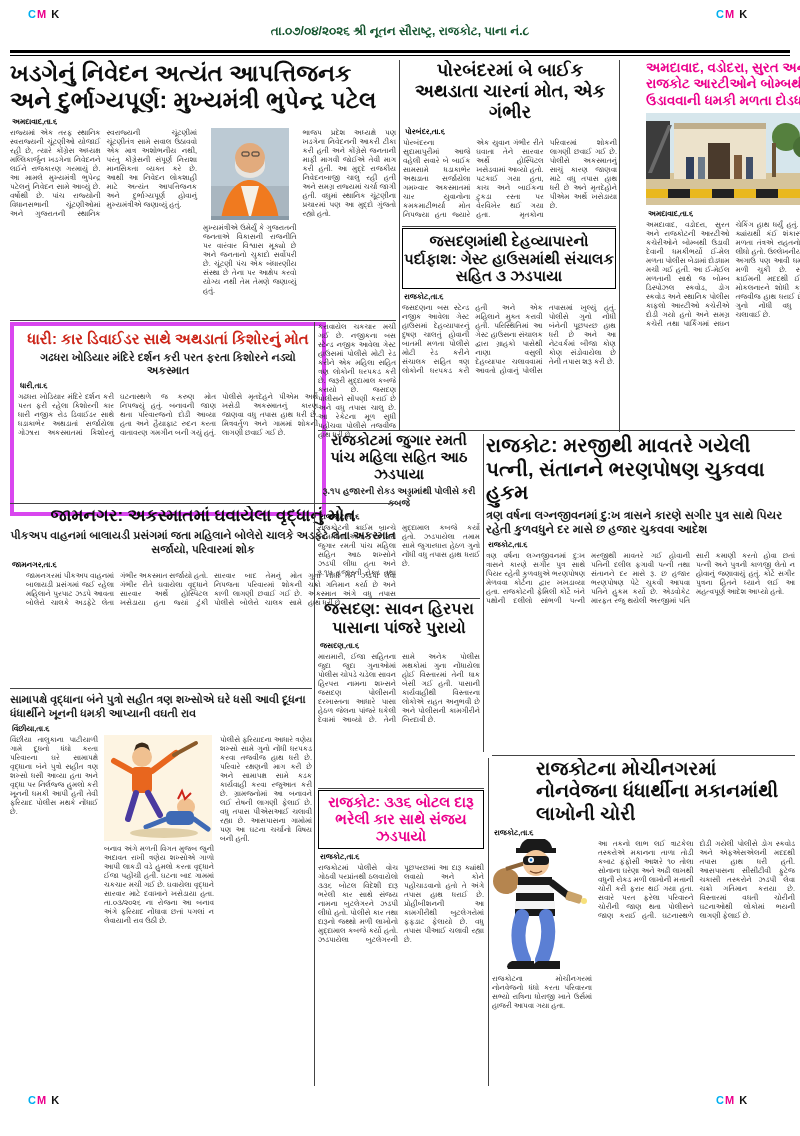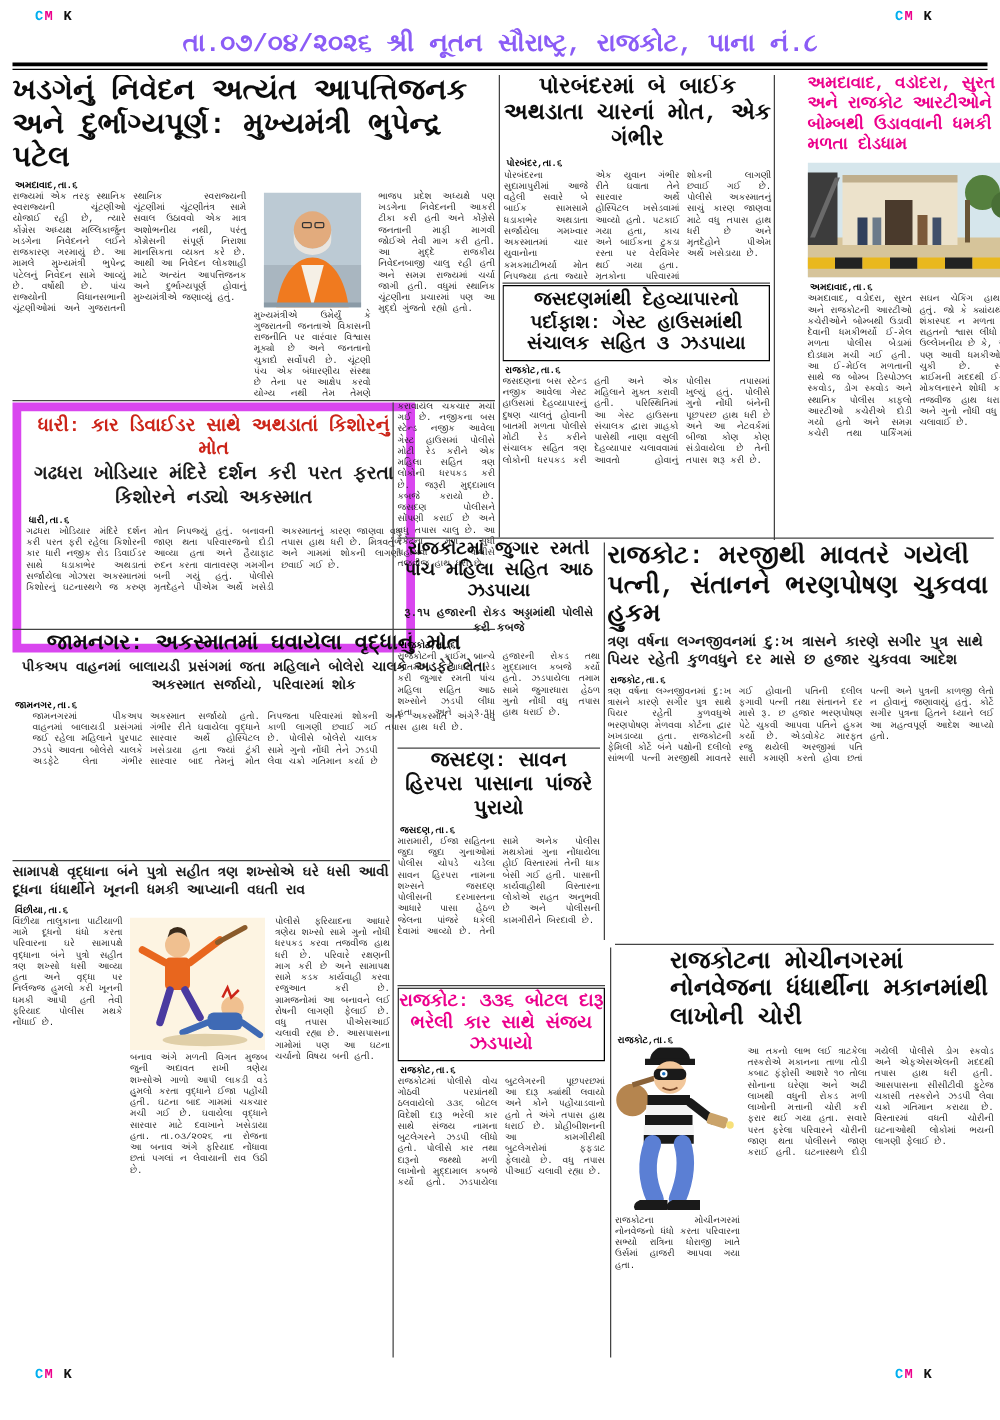--- a/index.html
+++ b/index.html
@@ -1,37 +1,37 @@
 <!DOCTYPE html>
 <html><head>
 <meta charset="utf-8">
 <style>
   html,body{margin:0;padding:0;background:#ffffff;}
   #page{position:relative;width:800px;height:1136px;background:#ffffff;overflow:hidden;
-        font-family:Liberation Mono, monospace;color:#111;}
+        font-family:Liberation Sans, sans-serif;color:#111;}
   .regmark{position:absolute;font-size:11px;font-weight:bold;letter-spacing:1px;}
   .regmark .c{color:#00aeef;} .regmark .m{color:#ec008c;} .regmark .k{color:#111;}
   #masthead{position:absolute;left:0;top:24px;width:100%;text-align:center;
-            font-size:20px;font-weight:bold;color:#8b5cf6;}
+            font-size:12px;font-weight:bold;color:#14532d;}
   .rule-thick{position:absolute;left:10px;width:780px;top:50px;border-top:3px solid #000;}
   .rule-thin{position:absolute;left:10px;width:780px;top:55px;border-top:1px solid #000;}
   .art{position:absolute;overflow:hidden;}
   .hl{font-weight:bold;line-height:1.18;color:#0d0d0d;}
   .hl.center{text-align:center;}
   .hl.red{color:#cc2418;}
   .hl.magenta{color:#ec008c;}
   .sub{font-weight:bold;color:#1a1a1a;line-height:1.25;margin-top:3px;}
   .sub.center{text-align:center;}
   .dateline{font-size:7.5px;font-weight:bold;margin:3px 0 1px 2px;color:#000;}
   .body{font-size:7.3px;line-height:9px;text-align:justify;color:#1c1c1c;
         -webkit-hyphens:auto;hyphens:auto;}
   .cols2{column-count:2;column-gap:6px;}
   .cols3{column-count:3;column-gap:6px;}
   .cols4{column-count:4;column-gap:6px;margin-left:16px;}
-  .boxed{border:7px solid #d946ef;}
+  .boxed{border:4px solid #d946ef;}
   .hlbox{border:1px solid #000;padding:3px 0;}
   .vline{position:absolute;width:0;border-left:1px solid #444;}
   .hline{position:absolute;height:0;border-top:1px solid #444;}
   .flexrow{display:flex;gap:6px;}
   .photo{display:block;}
   svg{display:block;}
 </style>
 </head>
 <body>
 
@@ -108,21 +108,21 @@
   </div>
 
   <div class="art" style="left:402px;top:228px;width:214px;height:200px;">
     <div class="hlbox hl center" style="font-size:15px;">જસદણમાંથી દેહવ્યાપારનો પર્દાફાશ: ગેસ્ટ હાઉસમાંથી સંચાલક સહિત ૩ ઝડપાયા</div>
     <div class="dateline">રાજકોટ,તા.૬</div>
     <div class="body cols3" style="height:138px;">જસદણના બસ સ્ટેન્ડ નજીક આવેલા ગેસ્ટ હાઉસમાં દેહવ્યાપારનું દુષણ ચાલતું હોવાની બાતમી મળતા પોલીસે મોટી રેડ કરીને સંચાલક સહિત ત્રણ લોકોની ધરપકડ કરી હતી અને એક મહિલાને મુક્ત કરાવી હતી. પરિસ્થિતિમાં આ ગેસ્ટ હાઉસના સંચાલક દ્વારા ગ્રાહકો પાસેથી નાણા વસુલી દેહવ્યાપાર ચલાવવામાં આવતો હોવાનું પોલીસ તપાસમાં ખુલ્યું હતું. પોલીસે ગુનો નોંધી બંનેની પૂછપરછ હાથ ધરી છે અને આ નેટવર્કમાં બીજા કોણ કોણ સંડોવાયેલા છે તેની તપાસ શરૂ કરી છે.</div>
   </div>
 
   <div class="art boxed" style="left:10px;top:322px;width:300px;height:178px;padding:4px;">
     <div class="hl red center" style="font-size:15px;">ધારી: કાર ડિવાઈડર સાથે અથડાતાં કિશોરનું મોત</div>
-    <div class="sub center" style="font-size:15px;">ગઢધરા ખોડિયાર મંદિરે દર્શન કરી પરત ફરતા કિશોરને નડ્યો અકસ્માત</div>
+    <div class="sub center" style="font-size:11px;">ગઢધરા ખોડિયાર મંદિરે દર્શન કરી પરત ફરતા કિશોરને નડ્યો અકસ્માત</div>
     <div class="dateline">ધારી,તા.૬</div>
     <div class="body cols3" style="height:116px;">ગઢધરા ખોડિયાર મંદિરે દર્શન કરી પરત ફરી રહેલા કિશોરની કાર ધારી નજીક રોડ ડિવાઈડર સાથે ધડાકાભેર અથડાતાં સર્જાયેલા ગોઝારા અકસ્માતમાં કિશોરનું ઘટનાસ્થળે જ કરુણ મોત નિપજ્યું હતું. બનાવની જાણ થતા પરિવારજનો દોડી આવ્યા હતા અને હૈયાફાટ રુદન કરતા વાતાવરણ ગમગીન બની ગયું હતું. પોલીસે મૃતદેહને પીએમ અર્થે ખસેડી અકસ્માતનું કારણ જાણવા વધુ તપાસ હાથ ધરી છે. મિત્રવર્તુળ અને ગામમાં શોકની લાગણી છવાઈ ગઈ છે.</div>
   </div>
 
   <div class="art" style="left:318px;top:322px;width:78px;height:178px;">
     <div class="body">કરાવાયેલ ચકચાર મચી ગઈ છે. નજીકના બસ સ્ટેન્ડ નજીક આવેલા ગેસ્ટ હાઉસમાં પોલીસે મોટી રેડ કરીને એક મહિલા સહિત ત્રણ લોકોની ધરપકડ કરી છે. જરૂરી મુદ્દામાલ કબજે કરાયો છે. જસદણ પોલીસને સોંપણી કરાઈ છે અને વધુ તપાસ ચાલુ છે. આ રેકેટના મૂળ સુધી પહોંચવા પોલીસે તજવીજ હાથ ધરી છે.</div>
   </div>
 
   <div class="art" style="left:10px;top:506px;width:386px;height:180px;">
     <div class="hl center" style="font-size:17px;">જામનગર: અકસ્માતમાં ઘવાયેલા વૃદ્ધાનું મોત</div>

